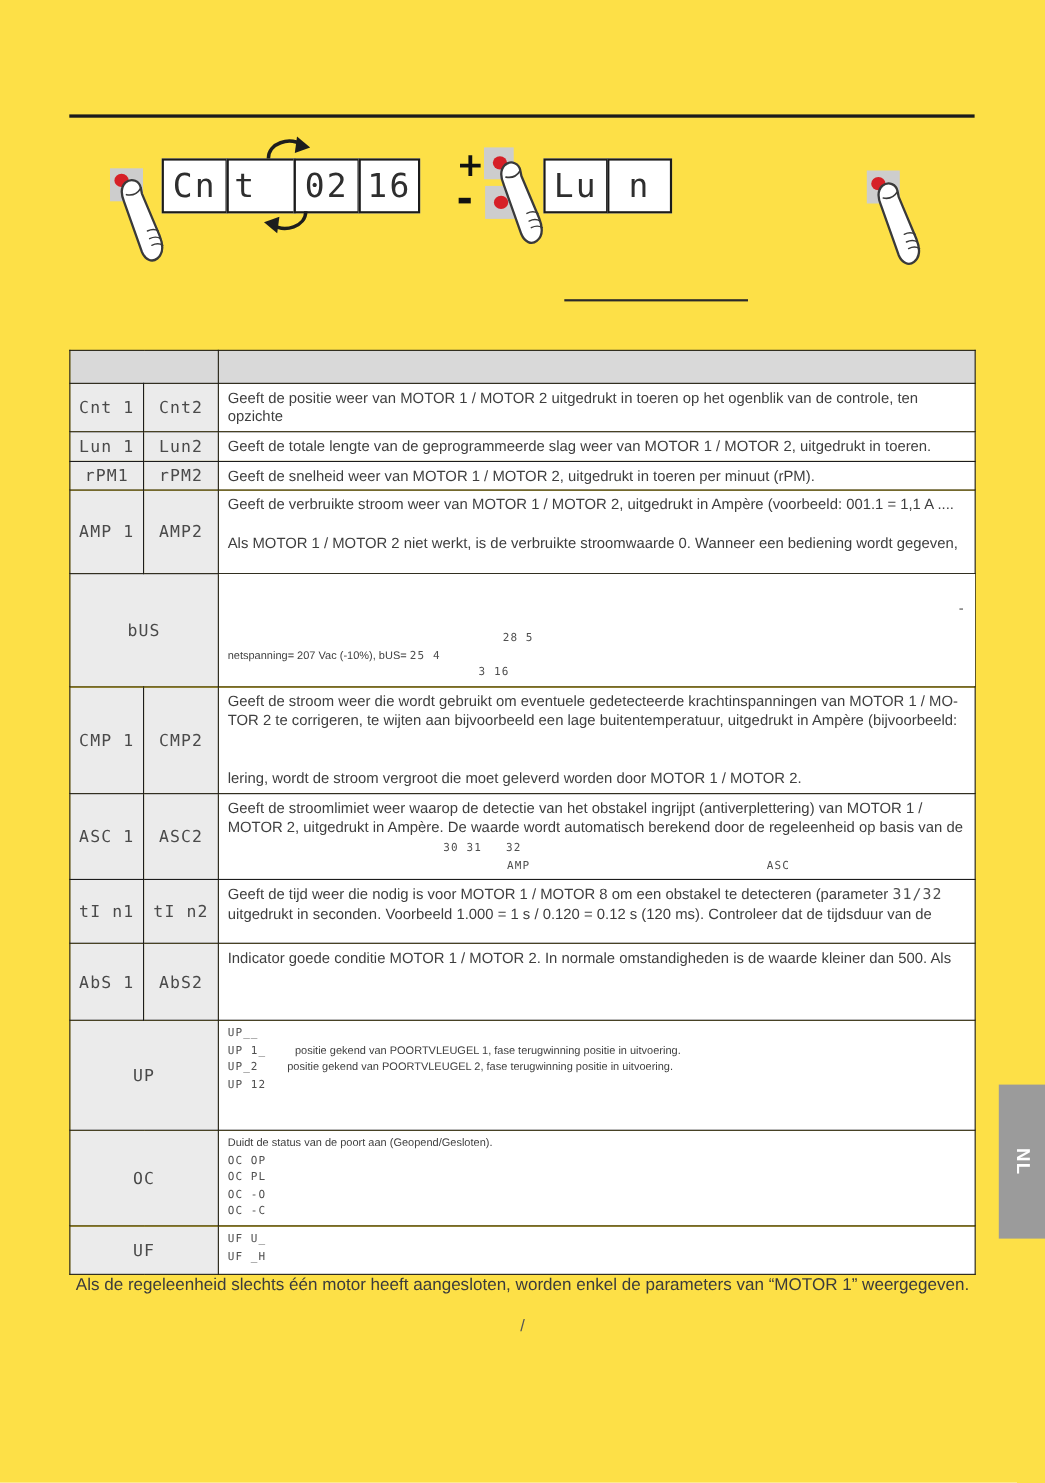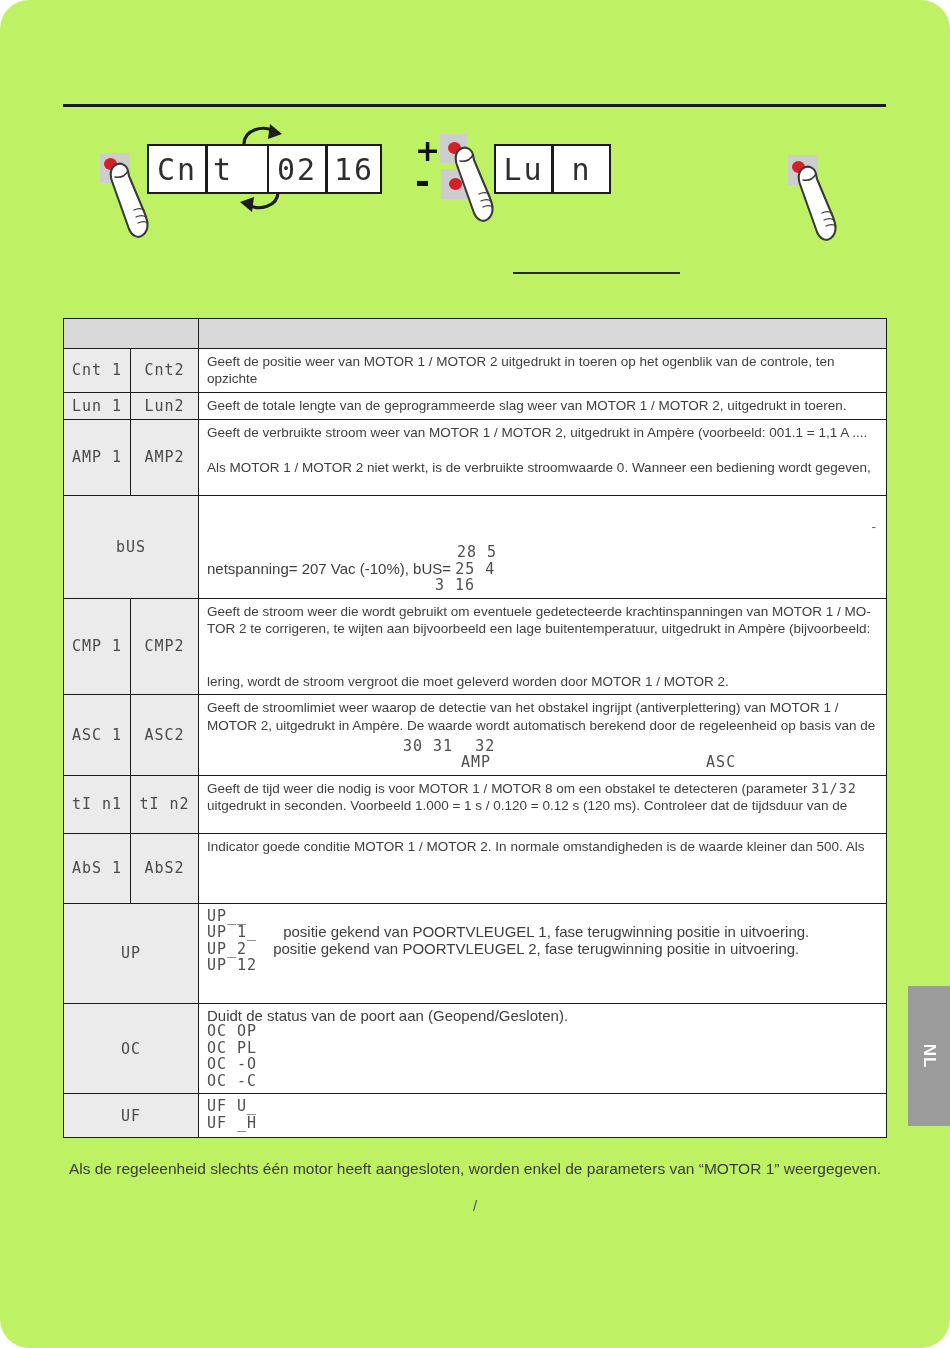--- a/index.html
+++ b/index.html
@@ -1,17 +1,17 @@
 <!DOCTYPE html>
 <html><head>
 <meta charset="utf-8">
 <style>
   html,body{margin:0;padding:0;background:#ffffff;}
-  .page{position:relative;width:950px;height:1348px;background:#bef264;
-        font-family:"Liberation Sans",sans-serif;color:#3c3c3c;overflow:hidden;border-radius:29px;}
+  .page{position:relative;width:950px;height:1348px;background:#fde047;
+        font-family:"Liberation Sans",sans-serif;color:#3c3c3c;overflow:hidden;}
 
   
   .top-rule{position:absolute;left:63px;top:104px;width:823px;height:3px;background:#1b1b1b;}
   .short-rule{position:absolute;left:513px;top:272px;width:167px;height:2px;background:#2a2a2a;}
 
   
   .seg{font-family:"DejaVu Sans Mono",monospace;color:#4f4f4f;letter-spacing:1px;white-space:pre;}
 
   
   .disp{position:absolute;top:144px;height:46px;background:#fff;border:2px solid #1b1b1b;
@@ -33,21 +33,21 @@
   td.desc{background:#fff;padding:4px 8px 4px 8px;font-size:13.5px;line-height:1.28;
           color:#3e3e3e;vertical-align:middle;}
   td.desc.vtop{vertical-align:top;}
   td.desc.vbottom{vertical-align:bottom;}
   .gapline{display:block;}
   .mt18{margin-top:18px;} .mt36{margin-top:36px;} .mt4{margin-top:4px;}
   .ml196{margin-left:196px;} .ml22{margin-left:22px;} .ml254{margin-left:254px;} .ml215{margin-left:215px;}
   .ml250{margin-left:250px;} .ml228{margin-left:228px;} .ml26{margin-left:26px;}
   .bus-cell{position:relative;}
   .bus-dash{position:absolute;right:10px;top:22px;color:#555;}
-  .code-line{line-height:15.5px;font-size:15px;}
+  .code-line{line-height:15.5px;font-size:10px;}
   .up-pad{padding-top:30px;}
 
   
   .nl-tab{position:absolute;left:908px;top:986px;width:42px;height:140px;background:#9b9b9b;
           display:flex;align-items:center;justify-content:center;}
   .nl-tab span{transform:rotate(90deg);color:#ffffff;font-weight:bold;font-size:17px;letter-spacing:1px;}
 
   
   .footer-note{position:absolute;left:0;right:0;top:1160px;text-align:center;font-size:15.5px;color:#3b3b3b;}
   .footer-slash{position:absolute;left:0;right:0;top:1197px;text-align:center;font-size:15px;color:#555;}
@@ -152,20 +152,25 @@
       <td class="code">Cnt2</td>
       <td class="desc">Geeft de positie weer van MOTOR 1 / MOTOR 2 uitgedrukt in toeren op het ogenblik van de controle, ten opzichte</td>
     </tr>
 
     <tr style="height:27px;">
       <td class="code">Lun 1</td>
       <td class="code">Lun2</td>
       <td class="desc">Geeft de totale lengte van de geprogrammeerde slag weer van MOTOR 1 / MOTOR 2, uitgedrukt in toeren.</td>
     </tr>
 
+    <tr style="height:26px;">
+      <td class="code">rPM1</td>
+      <td class="code">rPM2</td>
+      <td class="desc">Geeft de snelheid weer van MOTOR 1 / MOTOR 2, uitgedrukt in toeren per minuut (rPM).</td>
+    </tr>
 
     <tr style="height:76px;">
       <td class="code">AMP 1</td>
       <td class="code">AMP2</td>
       <td class="desc vtop">
         <span class="gapline">Geeft de verbruikte stroom weer van MOTOR 1 / MOTOR 2, uitgedrukt in Ampère (voorbeeld: 001.1 = 1,1 A ....</span>
         <span class="gapline mt18">Als MOTOR 1 / MOTOR 2 niet werkt, is de verbruikte stroomwaarde 0. Wanneer een bediening wordt gegeven,</span>
       </td>
     </tr>
 

